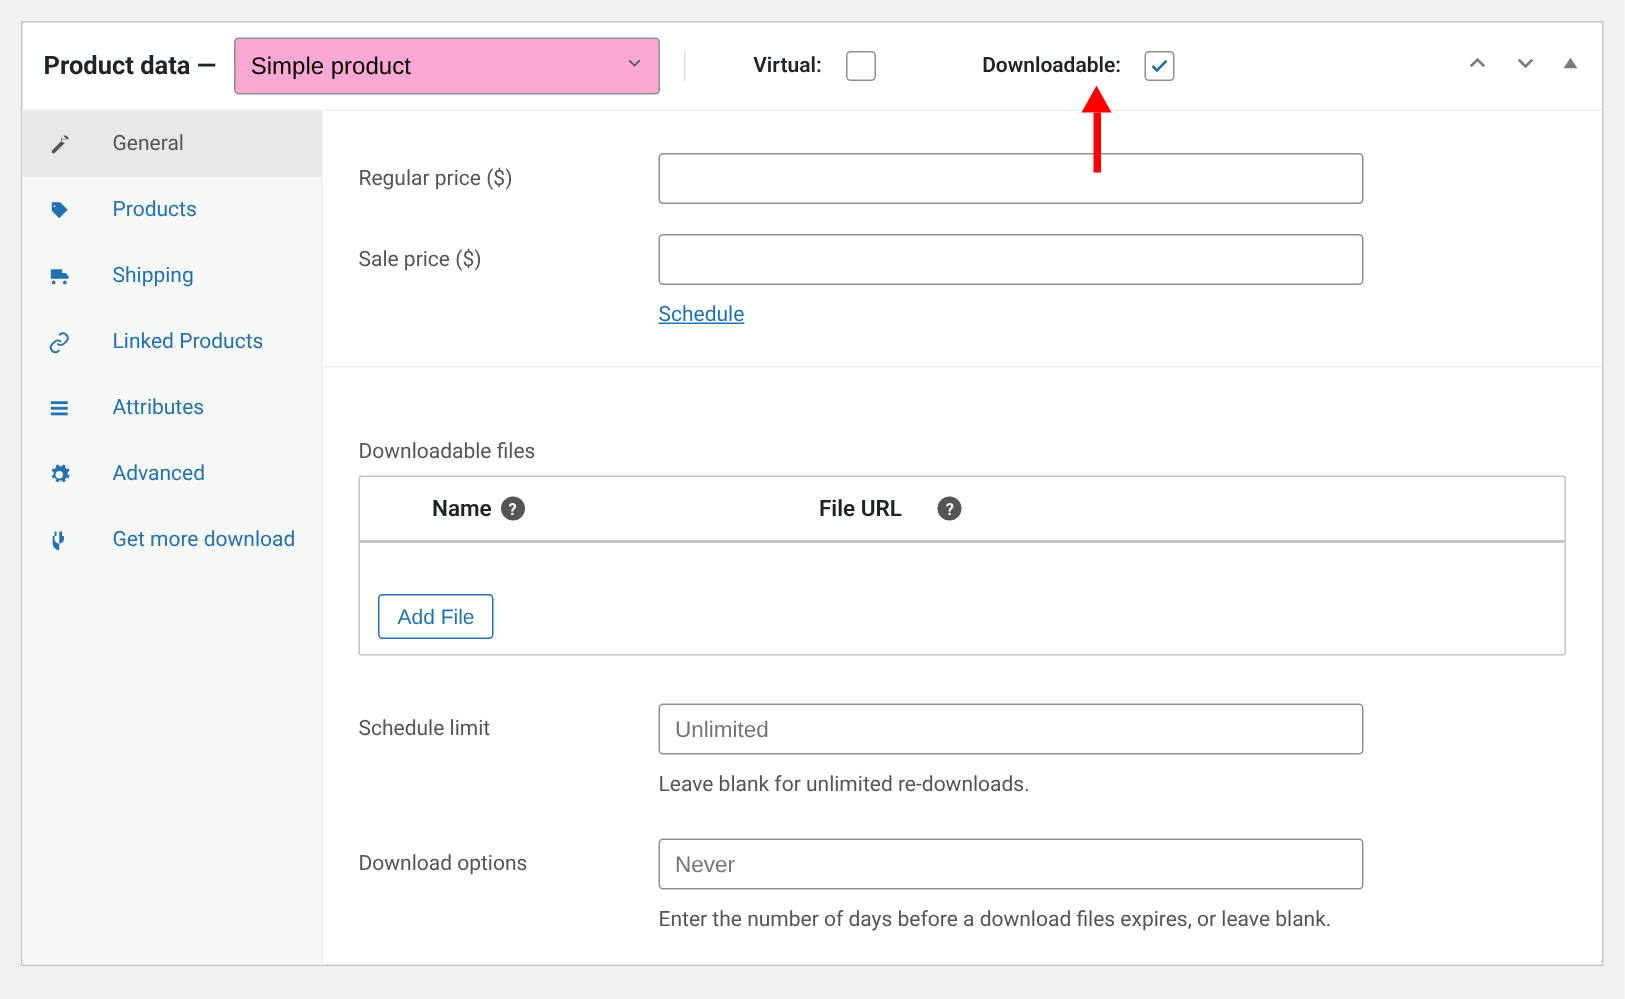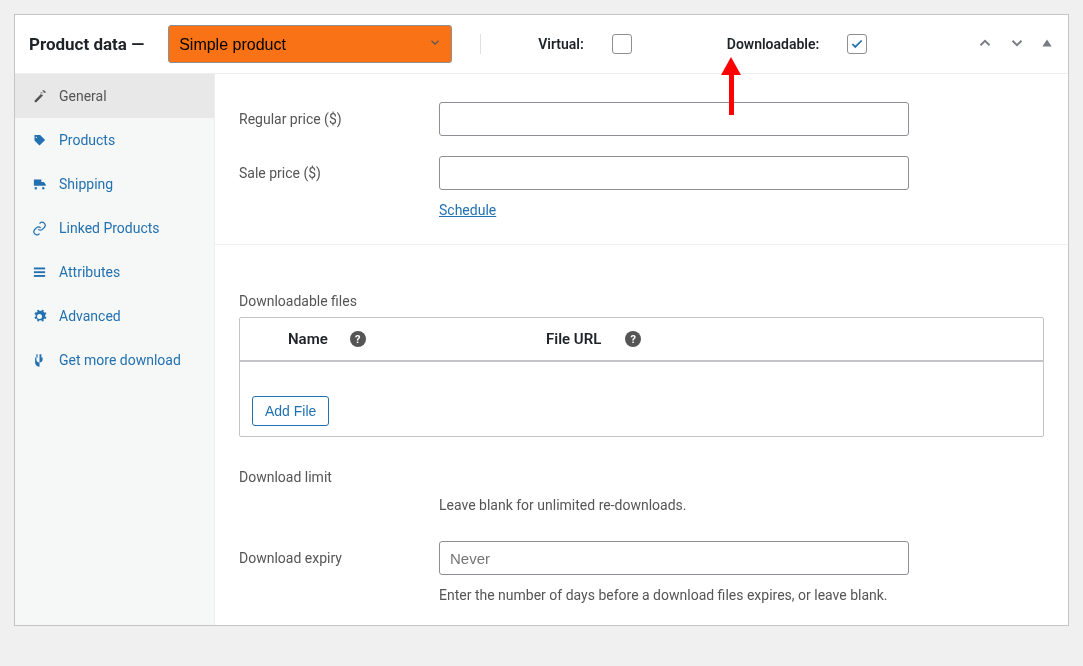--- a/index.html
+++ b/index.html
@@ -12,33 +12,33 @@
   }
   .panel {
     background: #fff;
     border: 1px solid #c3c4c7;
     width: 1055px;
   }
   .panel-header {
     display: flex;
     align-items: center;
     padding: 10px 14px;
-    gap: 24px;
+    gap: 12px;
   }
   .panel-title {
     font-size: 17px;
     font-weight: 700;
   }
   .product-type-select {
     height: 38px;
     border: 1px solid #8c8f94;
     border-radius: 3px;
     padding: 0 30px 0 10px;
     font-size: 16px;
-    background: #f97316;
+    background: #f9a8d4;
     appearance: none;
     width: 284px;
     position: relative;
   }
   .select-wrap { position: relative; }
   .select-caret {
     position: absolute; right: 10px; top: 50%; transform: translateY(-50%);
     pointer-events: none; color: #50575e;
   }
   .header-sep {
@@ -65,21 +65,21 @@
     width: 5px; height: 40px; background: #ff0000; margin: 0 auto;
   }
   .arrow-head {
     width: 0; height: 0; border-left: 10px solid transparent; border-right: 10px solid transparent;
     border-bottom: 18px solid #ff0000; margin: 0 auto;
   }
 
   .panel-body { display: flex; border-top: 1px solid #eee; }
   .sidebar { width: 200px; background: #f6f7f7; border-right: 1px solid #eee; }
   .sidebar-item {
-    display: flex; align-items: center; gap: 12px;
+    display: flex; align-items: center; gap: 28px;
     padding: 14px 16px;
     color: #2271b1;
     cursor: pointer;
     border-bottom: 0;
     font-size: 14px;
   }
   .sidebar-item.active {
     background: #e8e8e8; color: #555;
   }
   .sidebar-item .ico { width: 16px; display:flex; justify-content:center; }
@@ -101,21 +101,21 @@
   .hr { border-top: 1px solid #eee; margin: 8px 0 18px 0; }
 
   .section-label { padding: 0 24px 8px 24px; color: #555; font-size: 14px; margin-top: 48px; }
   .dl-table {
     margin: 0 24px 0 24px; border: 1px solid #c3c4c7; border-radius: 2px;
   }
   .dl-thead {
     display: flex; padding: 12px 16px; border-bottom: 2px solid #c3c4c7;
     font-size: 15px; font-weight: 600; align-items:center;
   }
-  .dl-thead .col-name { width: 290px; display:flex; align-items:center; gap:22px; justify-content:flex-start; padding-left: 32px;}
+  .dl-thead .col-name { width: 290px; display:flex; align-items:center; gap:6px; justify-content:flex-start; padding-left: 32px;}
   .dl-thead .col-url { flex:1; display:flex; align-items:center; gap:24px; }
   .help-dot {
     display:inline-flex; width:16px; height:16px; border-radius:50%;
     background:#555; color:#fff; align-items:center; justify-content:center; font-size:11px; font-weight:700;
   }
   .dl-tfoot { padding: 10px 12px; }
   .add-file-btn {
     border: 1px solid #2271b1; color: #2271b1; background: #fff;
     border-radius: 3px; padding: 6px 12px; font-size: 14px; cursor: pointer; margin-top: 24px;
   }
@@ -270,24 +270,25 @@
           </div>
         </div>
         <div class="dl-tfoot">
           <button class="add-file-btn">Add File</button>
         </div>
       </div>
 
       <div style="height:22px;"></div>
 
       <div class="form-row">
-        <label class="form-label">Download limit</label>
+        <label class="form-label">Schedule limit</label>
+        <input class="text-input" placeholder="Unlimited" style="">
       </div>
       <div class="help-text">Leave blank for unlimited re-downloads.</div>
 
       <div class="form-row" style="margin-top:18px;">
-        <label class="form-label">Download expiry</label>
+        <label class="form-label">Download options</label>
         <input class="text-input" placeholder="Never" style="">
       </div>
       <div class="help-text">Enter the number of days before a download files expires, or leave blank.</div>
     </div>
   </div>
 </div>
 
 </body></html>

